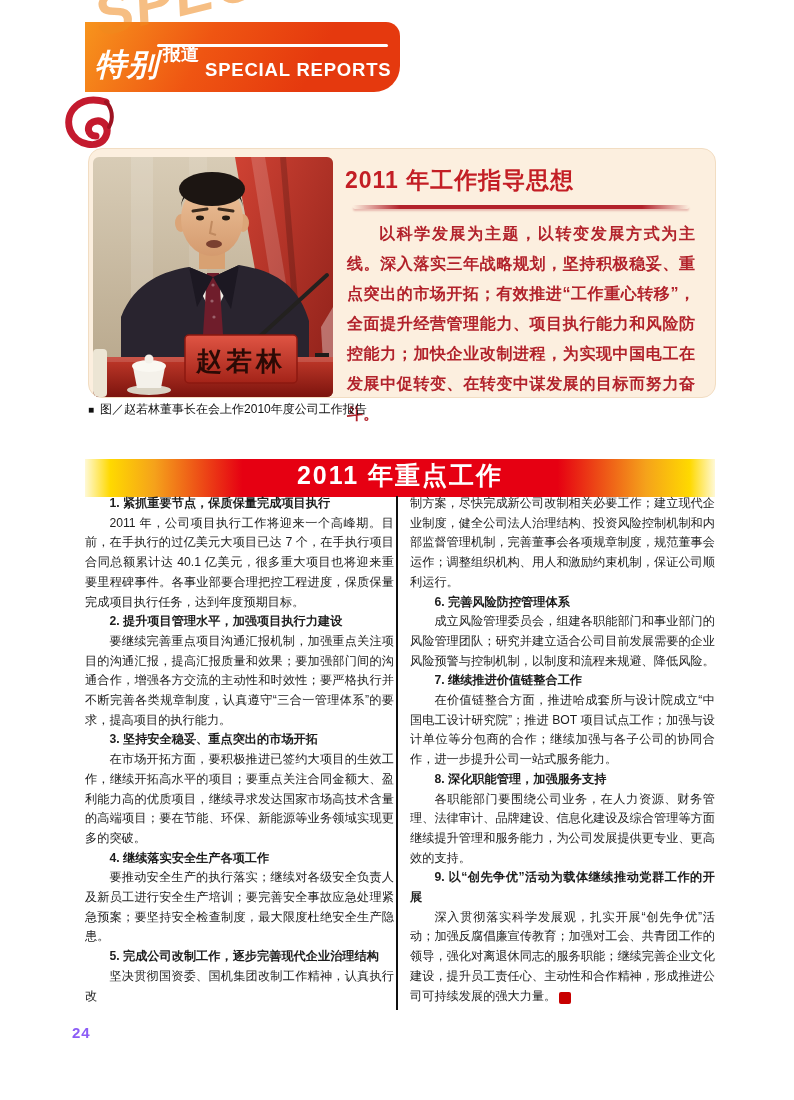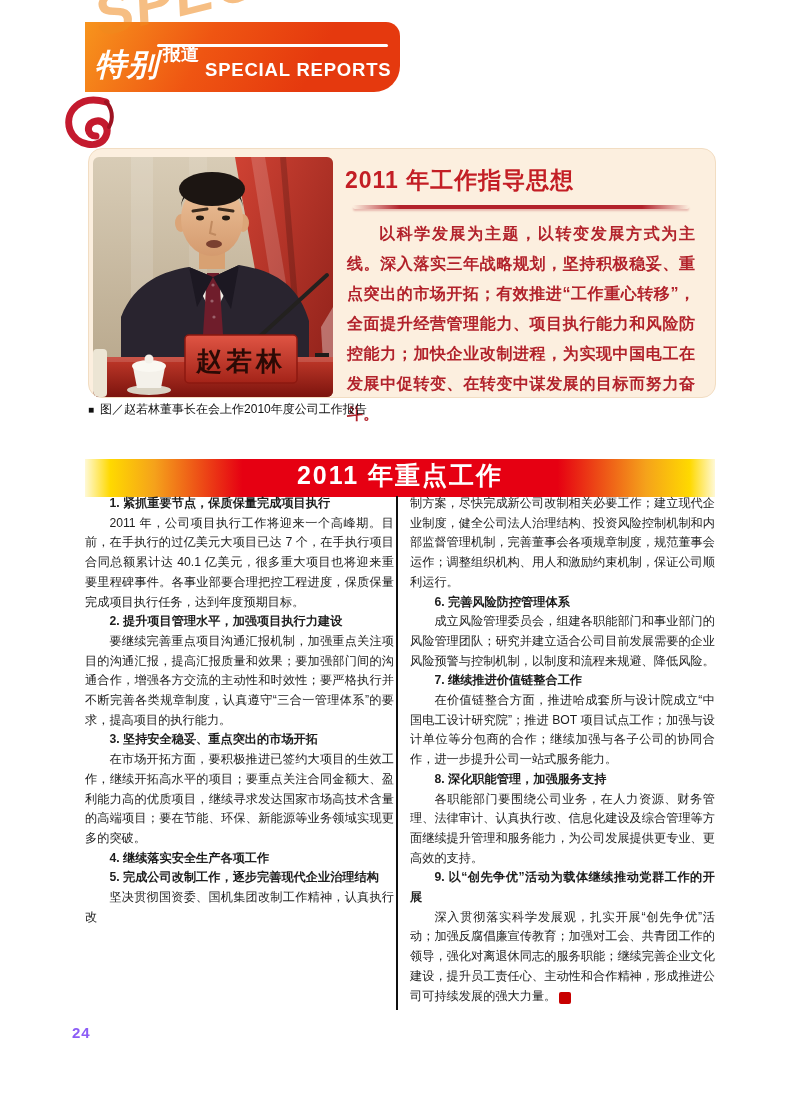--- a/index.html
+++ b/index.html
@@ -195,33 +195,34 @@
 <div class="abs article">
 
   <div class="col col-left">
     <h4>1. 紧抓重要节点，保质保量完成项目执行</h4>
     <p>2011 年，公司项目执行工作将迎来一个高峰期。目前，在手执行的过亿美元大项目已达 7 个，在手执行项目合同总额累计达 40.1 亿美元，很多重大项目也将迎来重要里程碑事件。各事业部要合理把控工程进度，保质保量完成项目执行任务，达到年度预期目标。</p>
     <h4>2. 提升项目管理水平，加强项目执行力建设</h4>
     <p>要继续完善重点项目沟通汇报机制，加强重点关注项目的沟通汇报，提高汇报质量和效果；要加强部门间的沟通合作，增强各方交流的主动性和时效性；要严格执行并不断完善各类规章制度，认真遵守“三合一管理体系”的要求，提高项目的执行能力。</p>
     <h4>3. 坚持安全稳妥、重点突出的市场开拓</h4>
     <p>在市场开拓方面，要积极推进已签约大项目的生效工作，继续开拓高水平的项目；要重点关注合同金额大、盈利能力高的优质项目，继续寻求发达国家市场高技术含量的高端项目；要在节能、环保、新能源等业务领域实现更多的突破。</p>
     <h4>4. 继续落实安全生产各项工作</h4>
+    <p>要推动安全生产的执行落实；继续对各级安全负责人及新员工进行安全生产培训；要完善安全事故应急处理紧急预案；要坚持安全检查制度，最大限度杜绝安全生产隐患。</p>
     <h4>5. 完成公司改制工作，逐步完善现代企业治理结构</h4>
     <p>坚决贯彻国资委、国机集团改制工作精神，认真执行改</p>
   </div>
 
   <div class="divider"></div>
 
   <div class="col col-right">
     <p class="cont">制方案，尽快完成新公司改制相关必要工作；建立现代企业制度，健全公司法人治理结构、投资风险控制机制和内部监督管理机制，完善董事会各项规章制度，规范董事会运作；调整组织机构、用人和激励约束机制，保证公司顺利运行。</p>
     <h4>6. 完善风险防控管理体系</h4>
     <p>成立风险管理委员会，组建各职能部门和事业部门的风险管理团队；研究并建立适合公司目前发展需要的企业风险预警与控制机制，以制度和流程来规避、降低风险。</p>
     <h4>7. 继续推进价值链整合工作</h4>
     <p>在价值链整合方面，推进哈成套所与设计院成立“中国电工设计研究院”；推进 BOT 项目试点工作；加强与设计单位等分包商的合作；继续加强与各子公司的协同合作，进一步提升公司一站式服务能力。</p>
     <h4>8. 深化职能管理，加强服务支持</h4>
-    <p>各职能部门要围绕公司业务，在人力资源、财务管理、法律审计、认真执行改、信息化建设及综合管理等方面继续提升管理和服务能力，为公司发展提供更专业、更高效的支持。</p>
+    <p>各职能部门要围绕公司业务，在人力资源、财务管理、法律审计、品牌建设、信息化建设及综合管理等方面继续提升管理和服务能力，为公司发展提供更专业、更高效的支持。</p>
     <h4>9. 以“创先争优”活动为载体继续推动党群工作的开展</h4>
     <p><span>深入贯彻落实科学发展观，扎实开展“创先争优”活动；加强反腐倡廉宣传教育；加强对工会、共青团工作的领导，强化对离退休同志的服务职能；继续完善企业文化建设，提升员工责任心、主动性和合作精神，形成推进公司可持续发展的强大力量。</span><span class="endmark">C</span></p>
   </div>
 
 </div>
 
 <div class="abs pagenum">24</div>
 
 </body></html>

